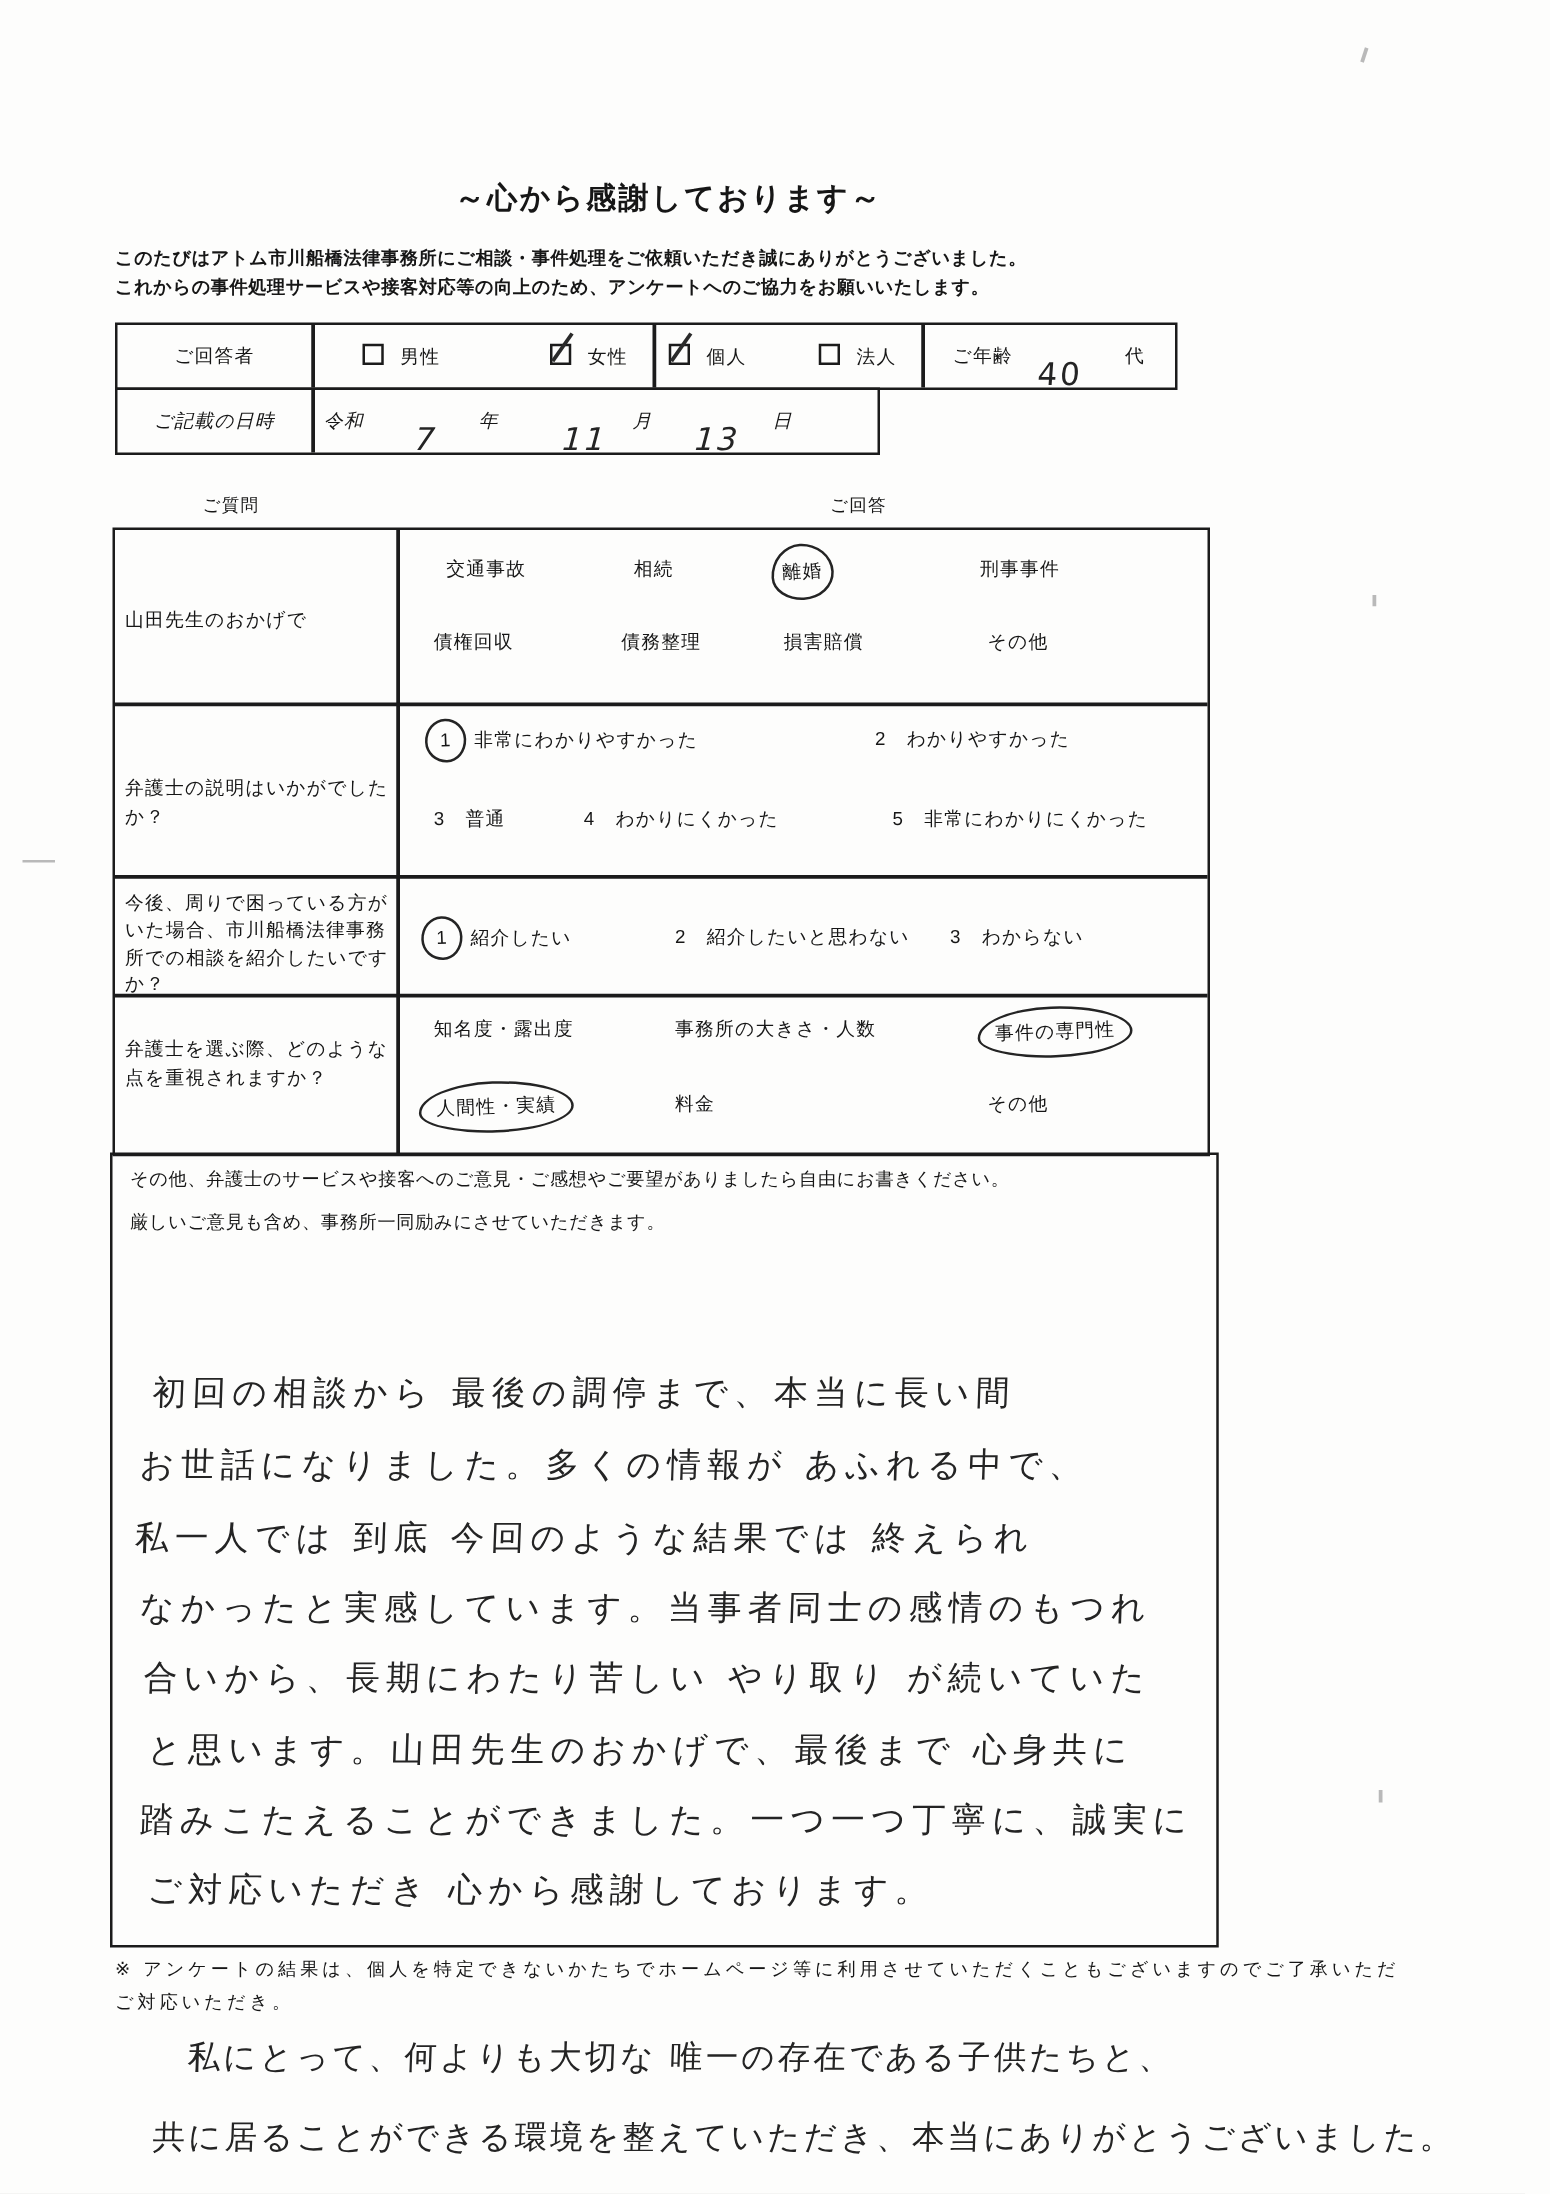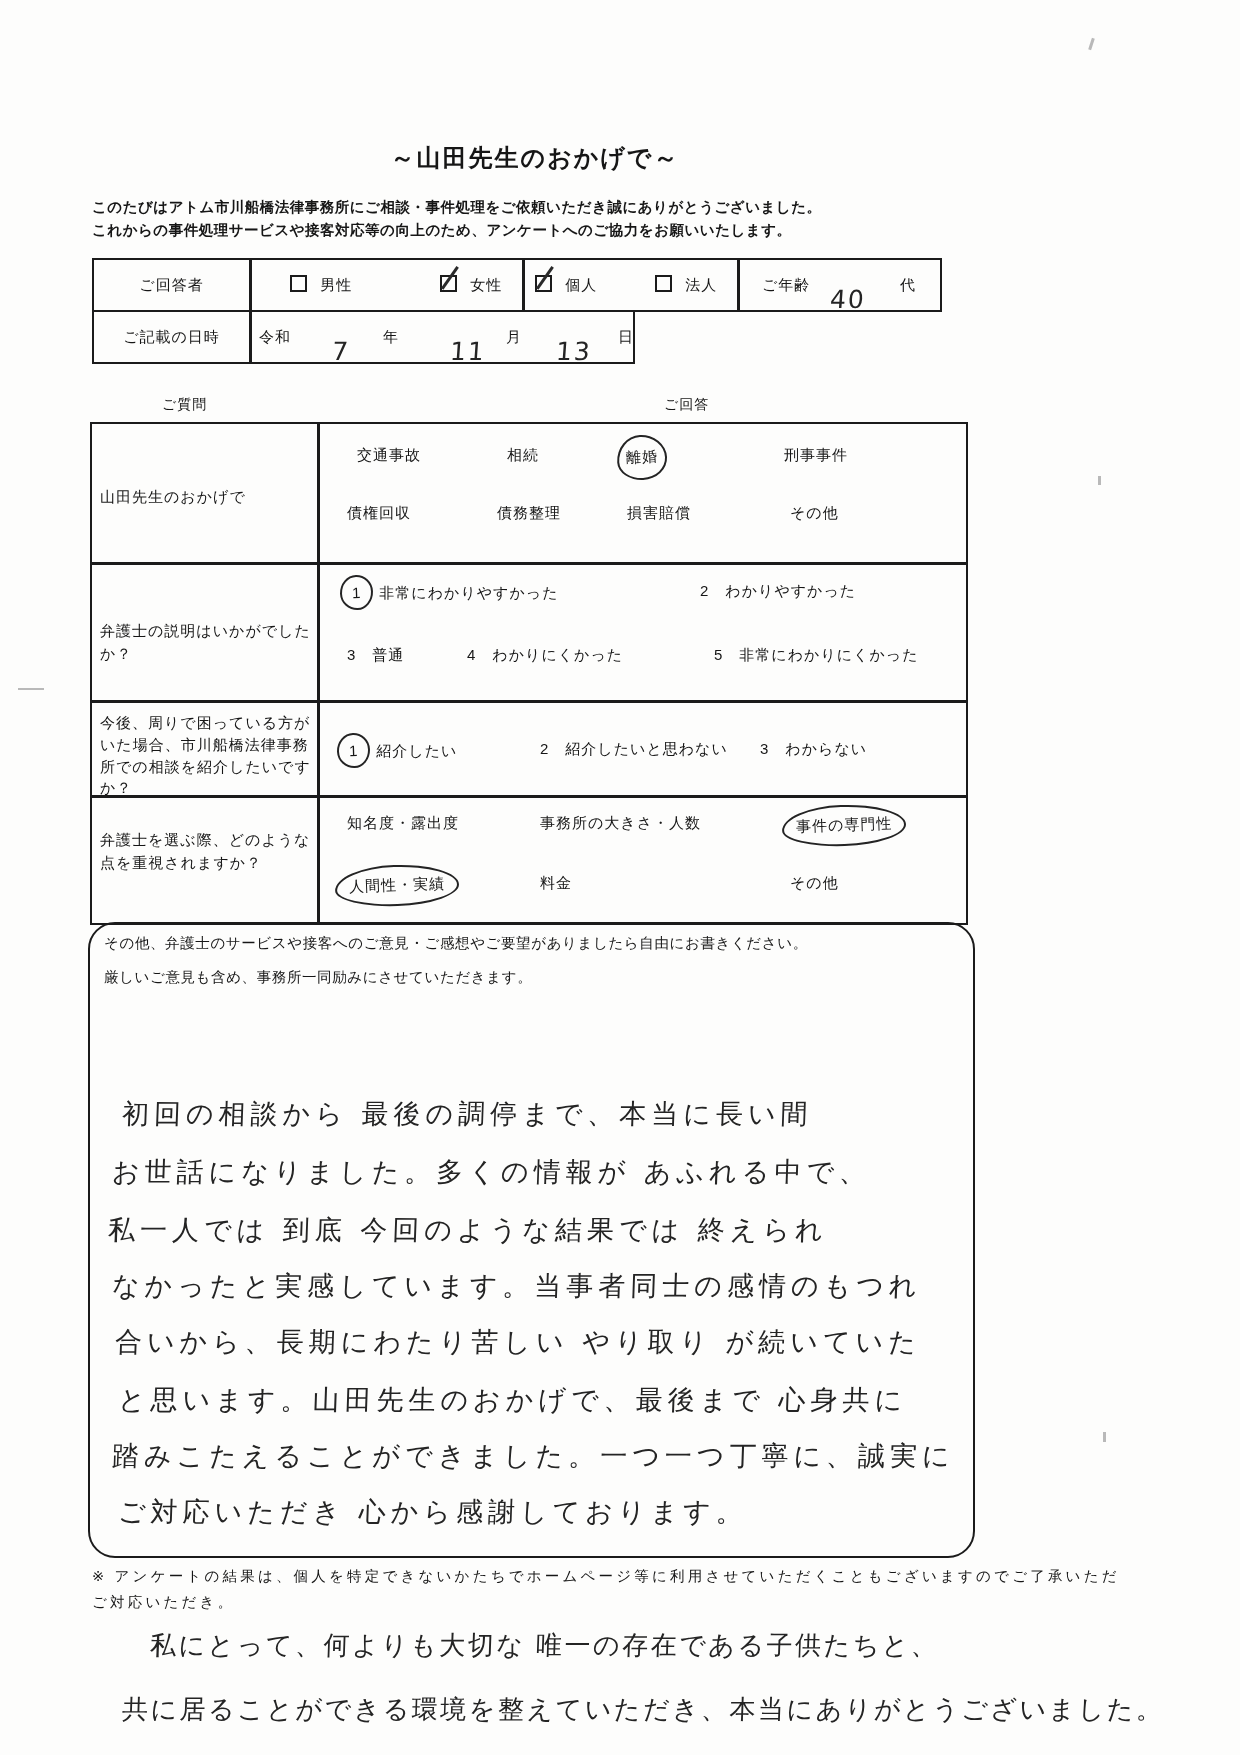--- a/index.html
+++ b/index.html
@@ -38,21 +38,21 @@
   .footnote{font-size:14.5px;letter-spacing:3.2px;line-height:1.8;}
   .hand-post{font-family:"DejaVu Sans","Liberation Sans",sans-serif;color:#242424;
     white-space:nowrap;font-size:26px;letter-spacing:2.5px;transform:skewX(-2deg);}
   .artifact{background:#b9b9b9;}
 </style>
 </head>
 <body>
 
 <div class="page">
 
-  <div class="abs title print" style="left:90px;top:142px;width:890px;">～山田先生のおかげで～</div>
+  <div class="abs title print" style="left:90px;top:142px;width:890px;">～心から感謝しております～</div>
 
   <div class="abs intro print" style="left:92px;top:196px;width:1060px;">
     <div>このたびはアトム市川船橋法律事務所にご相談・事件処理をご依頼いただき誠にありがとうございました。</div>
     <div>これからの事件処理サービスや接客対応等の向上のため、アンケートへのご協力をお願いいたします。</div>
   </div>
 
   <div class="abs box" style="left:92px;top:258px;width:850px;height:54px;">
     <div class="vline" style="left:155px;"></div>
     <div class="vline" style="left:428px;"></div>
     <div class="vline" style="left:643px;"></div>
@@ -75,21 +75,21 @@
     <span class="abs opt vcenter" style="left:561px;">
       <span class="checkbox"></span>
       <span>法人</span>
     </span>
 
     <span class="abs opt vcenter" style="left:668px;">ご年齢</span>
     <span class="abs hand-num vcenter" style="left:736px;">40</span>
     <span class="abs opt vcenter" style="left:806px;">代</span>
   </div>
 
-  <div class="abs box" style="left:92px;top:310px;width:543px;height:54px;">
+  <div class="abs box" style="left:92px;top:310px;width:612px;height:54px;font-style:italic;">
     <div class="vline" style="left:155px;"></div>
     <span class="abs cell-label vcenter" style="left:0;width:155px;text-align:center;">ご記載の日時</span>
     <span class="abs opt vcenter" style="left:165px;">令和</span>
     <span class="abs hand-num vcenter" style="left:238px;">7</span>
     <span class="abs opt vcenter" style="left:289px;">年</span>
     <span class="abs hand-num vcenter" style="left:356px;">11</span>
     <span class="abs opt vcenter" style="left:412px;">月</span>
     <span class="abs hand-num vcenter" style="left:462px;">13</span>
     <span class="abs opt vcenter" style="left:524px;">日</span>
   </div>
@@ -143,21 +143,21 @@
 
     <div class="abs cell-label" style="left:8px;top:405px;width:214px;line-height:1.5;">弁護士を選ぶ際、どのような点を重視されますか？</div>
     <div class="abs opt" style="left:255px;top:390px;"><span class="oval-wide">知名度・露出度</span></div>
     <div class="abs opt" style="left:448px;top:390px;"><span class="oval-wide">事務所の大きさ・人数</span></div>
     <div class="abs opt" style="left:702px;top:390px;"><span class="oval-wide circled">事件の専門性</span></div>
     <div class="abs opt" style="left:255px;top:450px;"><span class="oval-wide circled">人間性・実績</span></div>
     <div class="abs opt" style="left:448px;top:450px;"><span class="oval-wide">料金</span></div>
     <div class="abs opt" style="left:698px;top:450px;"><span class="oval-wide">その他</span></div>
   </div>
 
-  <div class="abs box" style="left:88px;top:922px;width:887px;height:636px;border-radius:27px;">
+  <div class="abs box" style="left:88px;top:922px;width:887px;height:636px;">
     <div class="abs prompt" style="left:14px;top:10px;width:860px;">その他、弁護士のサービスや接客へのご意見・ご感想やご要望がありましたら自由にお書きください。</div>
     <div class="abs prompt" style="left:14px;top:44px;width:860px;">厳しいご意見も含め、事務所一同励みにさせていただきます。</div>
 
     <div class="abs hand" style="left:32px;top:172px;">初回の相談から 最後の調停まで、本当に長い間</div>
     <div class="abs hand" style="left:22px;top:230px;">お世話になりました。多くの情報が あふれる中で、</div>
     <div class="abs hand" style="left:18px;top:288px;">私一人では 到底 今回のような結果では 終えられ</div>
     <div class="abs hand" style="left:22px;top:344px;">なかったと実感しています。当事者同士の感情のもつれ</div>
     <div class="abs hand" style="left:25px;top:400px;">合いから、長期にわたり苦しい やり取り が続いていた</div>
     <div class="abs hand" style="left:28px;top:458px;">と思います。山田先生のおかげで、最後まで 心身共に</div>
     <div class="abs hand" style="left:22px;top:514px;">踏みこたえることができました。一つ一つ丁寧に、誠実に</div>

